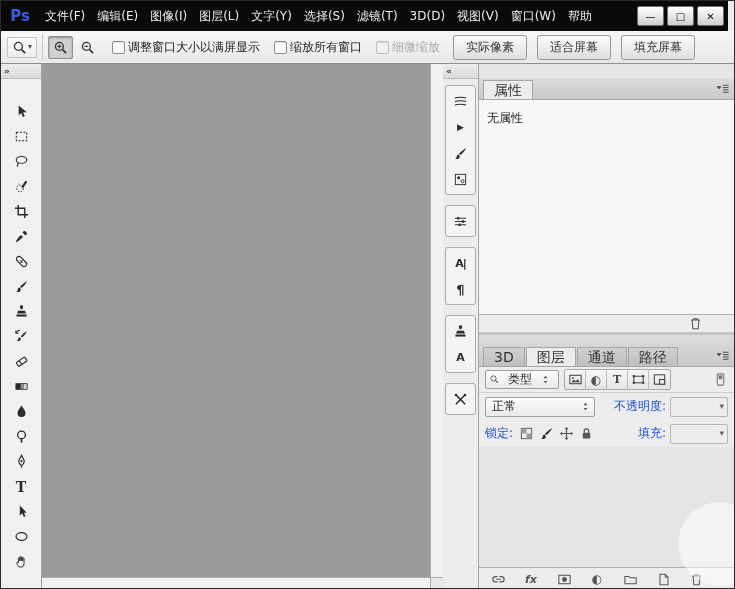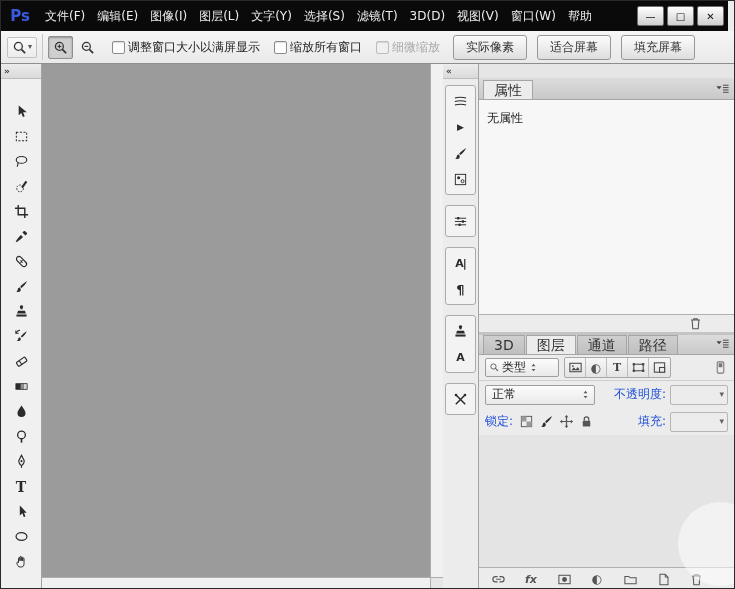--- a/index.html
+++ b/index.html
@@ -66,21 +66,21 @@
   .strip-group { border:1px solid #ababab; border-radius:3px; background:#f3f3f3;
                  display:flex; flex-direction:column; padding:2px 0; }
   .strip-cell { height:26px; display:flex; align-items:center; justify-content:center; }
 
   
   .right-dock { position:absolute; left:478px; top:0; bottom:0; width:257px; background:#ececec;
                 display:flex; flex-direction:column; overflow:hidden; }
   .dock-top { height:14px; background:#e6e6e6; }
   .tab-row { height:22px; flex:0 0 auto; display:flex; align-items:flex-end;
              background:linear-gradient(#dcdcdc,#c9c9c9); border-bottom:1px solid #a5a5a5; padding-left:4px; }
-  .tab-row.short { height:20px; }
+  .tab-row.short { height:32px; }
   .tab { height:19px; line-height:19px; padding:0 10px; font-size:14px; color:#333;
          background:linear-gradient(#cfcfcf,#bfbfbf); border:1px solid #a5a5a5; border-bottom:none;
          margin-right:1px; white-space:nowrap; }
   .tab.active { background:#ececec; }
   .flex-spacer { flex:1 1 auto; }
   .pm { margin:0 6px 3px 0; }
 
   .props-content { height:214px; flex:0 0 auto; background:#f7f7f7; }
   .no-props { padding:10px 8px; font-size:12px; color:#222; }
   .panel-footer { flex:0 0 auto; background:#ececec; border-top:1px solid #b0b0b0;
@@ -89,21 +89,21 @@
   .dock-gap { height:3px; background:#c4c4c4; flex:0 0 auto; }
 
   .filter-row { height:26px; flex:0 0 auto; display:flex; align-items:center; gap:5px; padding:0 6px;
                 border-bottom:1px solid #cfcfcf; }
   .ctl-row { height:27px; flex:0 0 auto; display:flex; align-items:center; gap:4px; padding:0 8px 0 6px; }
   .lbl { font-size:12px; color:#1d4ed8; white-space:nowrap; }
   .combo { display:flex; align-items:center; height:20px; border:1px solid #9e9e9e;
            background:linear-gradient(#fcfcfc,#e9e9e9); border-radius:2px; padding:0 3px 0 6px;
            font-size:12px; color:#222; }
   .combo-text { white-space:nowrap; overflow:hidden; }
-  .combo.kind { width:74px; height:19px; padding:0 2px 0 3px; gap:2px; }
+  .combo.kind { width:74px; height:19px; padding:0 2px 0 3px; gap:8px; }
   .combo.blend { width:110px; justify-content:space-between; }
   .combo.val { width:58px; justify-content:space-between; }
   .combo.disabled { background:#ececec; border-color:#b5b5b5; color:#9a9a9a; }
   .filter-strip { display:flex; border:1px solid #a8a8a8; border-radius:2px; overflow:hidden;
                   background:linear-gradient(#f6f6f6,#e4e4e4); }
   .fcell { width:21px; height:19px; display:flex; align-items:center; justify-content:center;
            border-right:1px solid #bcbcbc; }
   .fcell:last-child { border-right:none; }
   .lock-strip { display:flex; gap:1px; }
   .lcell { width:19px; height:19px; display:flex; align-items:center; justify-content:center; }

